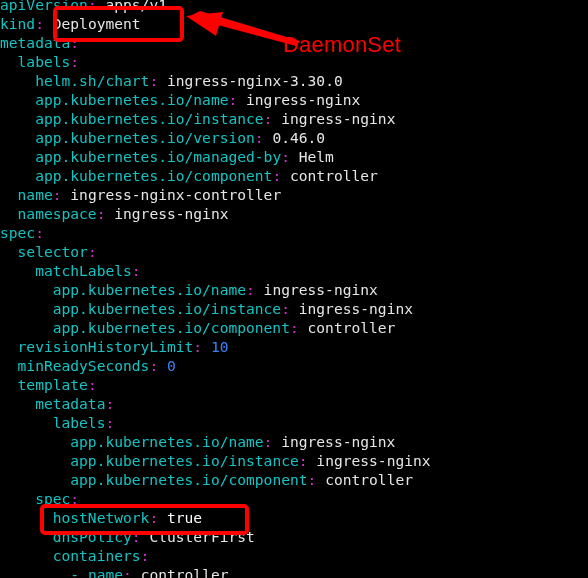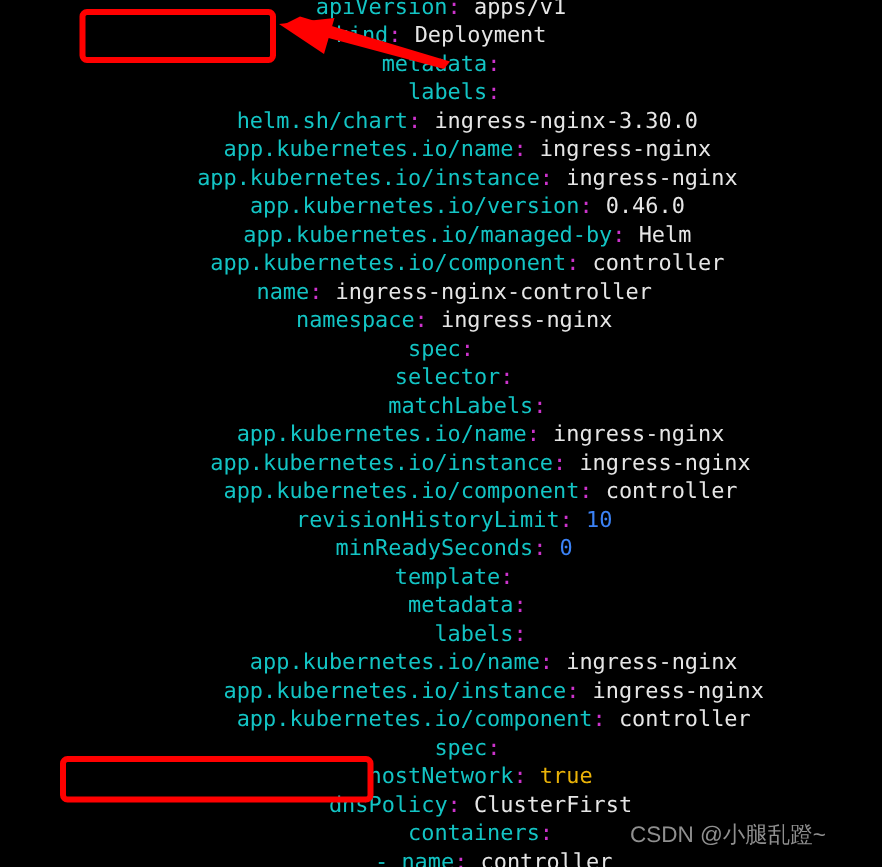--- a/index.html
+++ b/index.html
@@ -7,41 +7,40 @@
     padding: 0;
     background: #000000;
   }
   #screen {
     position: relative;
     width: 588px;
     height: 578px;
     background: #000000;
     overflow: hidden;
     font-family: "DejaVu Sans Mono", "Liberation Mono", monospace;
-    text-align: center;
   }
   #code {
     position: absolute;
     left: 0;
     top: 0;
     width: 588px;
     font-size: 14.6px;
     line-height: 19px;
     letter-spacing: 0px;
     white-space: pre;
   }
   .line {
     height: 19px;
     white-space: pre;
   }
   .k   { color: #13c4c4; }   
   .c   { color: #cc33cc; }   
   .v   { color: #e6e6e6; }   
   .n   { color: #3b82f6; }   
-  .b   { color: #eab308; }   
+  .b   { color: #ffffff; }   
   .d   { color: #13c4c4; }   
 
   
   .hl-box {
     position: absolute;
     border: 4px solid #ff0000;
     border-radius: 5px;
     box-sizing: border-box;
     background: transparent;
     pointer-events: none;
@@ -103,16 +102,16 @@
   <div id="topclip"></div>
 
   <svg id="arrow-svg" viewBox="0 0 588 578" xmlns="http://www.w3.org/2000/svg">
     <polygon points="188,17 200,11 300,41 296,46" fill="#ff0000"></polygon>
     <polygon points="186,16 223,12 216,36" fill="#ff0000"></polygon>
   </svg>
 
   <div class="hl-box" id="box-kind"></div>
   <div class="hl-box" id="box-hostnetwork"></div>
 
+  <div id="daemonset-label">DaemonSet</div>
 
-  <div id="watermark">CSDN @小腿乱蹬~</div>
 
 </div>
 
 </body></html>

